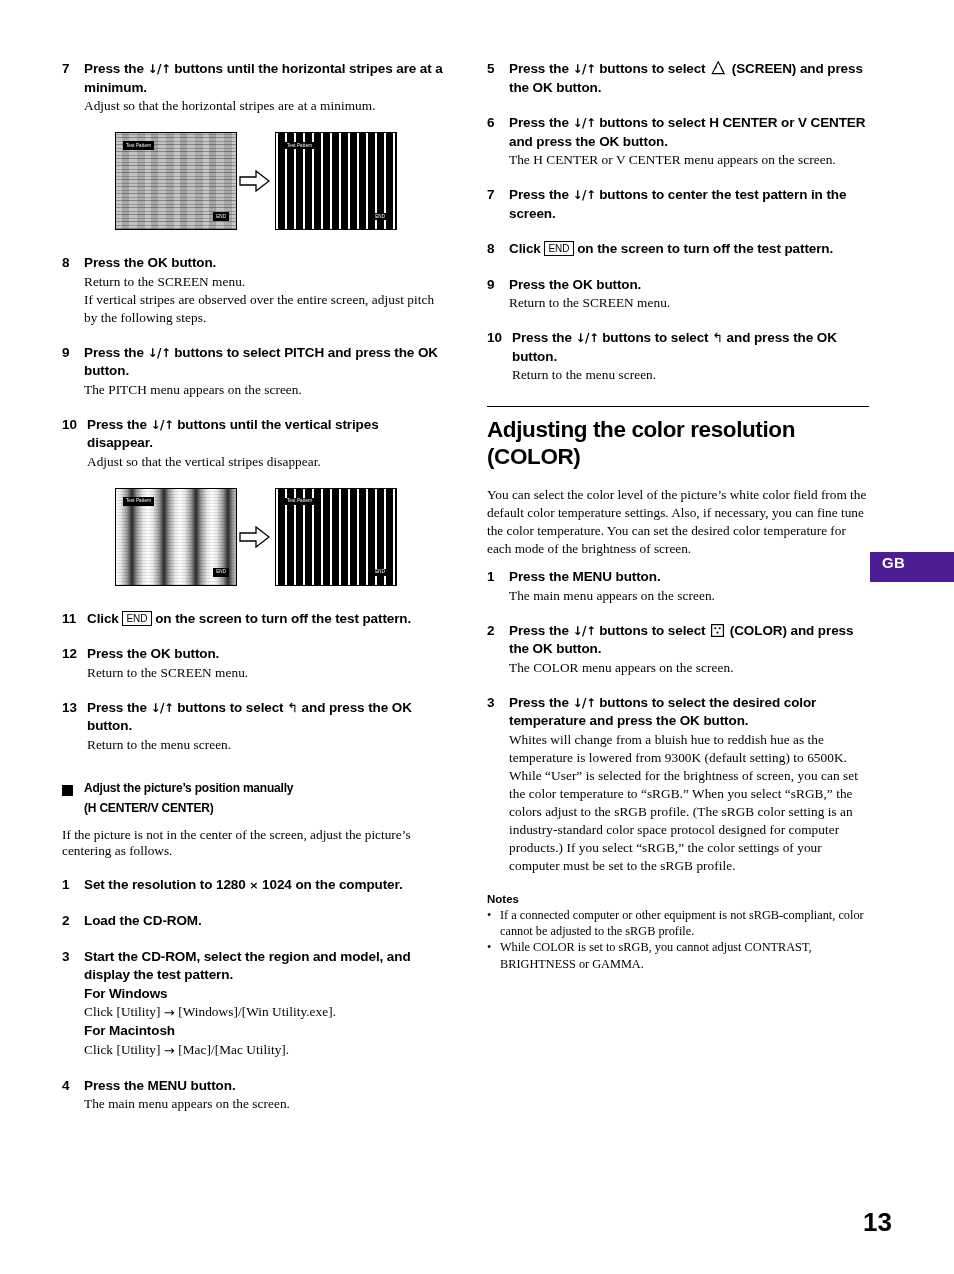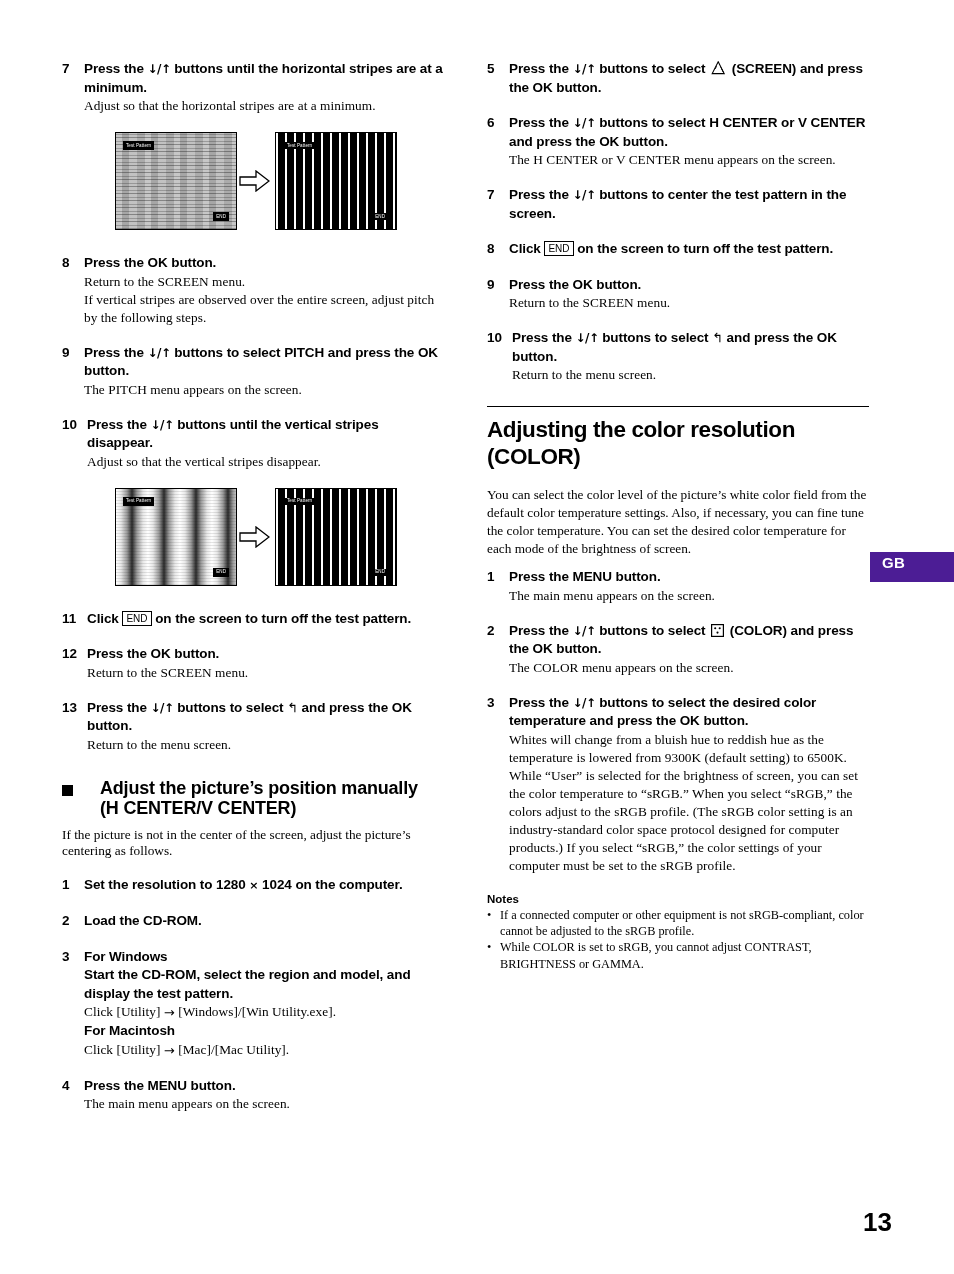--- a/index.html
+++ b/index.html
@@ -199,24 +199,23 @@
   }
   .sq {
     display: inline-block;
     width: 11px;
     height: 11px;
     background: #000;
   }
   .subhead-text {
     font-family: "Liberation Sans", sans-serif;
     font-weight: bold;
-    font-size: 18px;
+    font-size: 12px;
     line-height: 20px;
     letter-spacing: -0.2px;
-    margin-left: 16px;
   }
   .lead-para {
     font-family: "Liberation Serif", serif;
     font-size: 13.3px;
     line-height: 16px;
     margin-bottom: 17px;
   }
 
   
   .rule {
@@ -399,22 +398,22 @@
     <div class="step">
       <div class="step-num">2</div>
       <div class="step-body">
         <div class="step-title">Load the CD-ROM.</div>
       </div>
     </div>
 
     <div class="step">
       <div class="step-num">3</div>
       <div class="step-body">
+        <div class="step-title">Start the CD-ROM, select the region and model, and display the test pattern.</div>
         <div class="step-title">For Windows</div>
-        <div class="step-title">Start the CD-ROM, select the region and model, and display the test pattern.</div>
         <div class="step-desc"><span>Click [Utility] </span><span class="rarrow">→</span><span> [Windows]/[Win Utility.exe].</span></div>
         <div class="step-title">For Macintosh</div>
         <div class="step-desc"><span>Click [Utility] </span><span class="rarrow">→</span><span> [Mac]/[Mac Utility].</span></div>
       </div>
     </div>
 
     <div class="step">
       <div class="step-num">4</div>
       <div class="step-body">
         <div class="step-title">Press the MENU button.</div>

